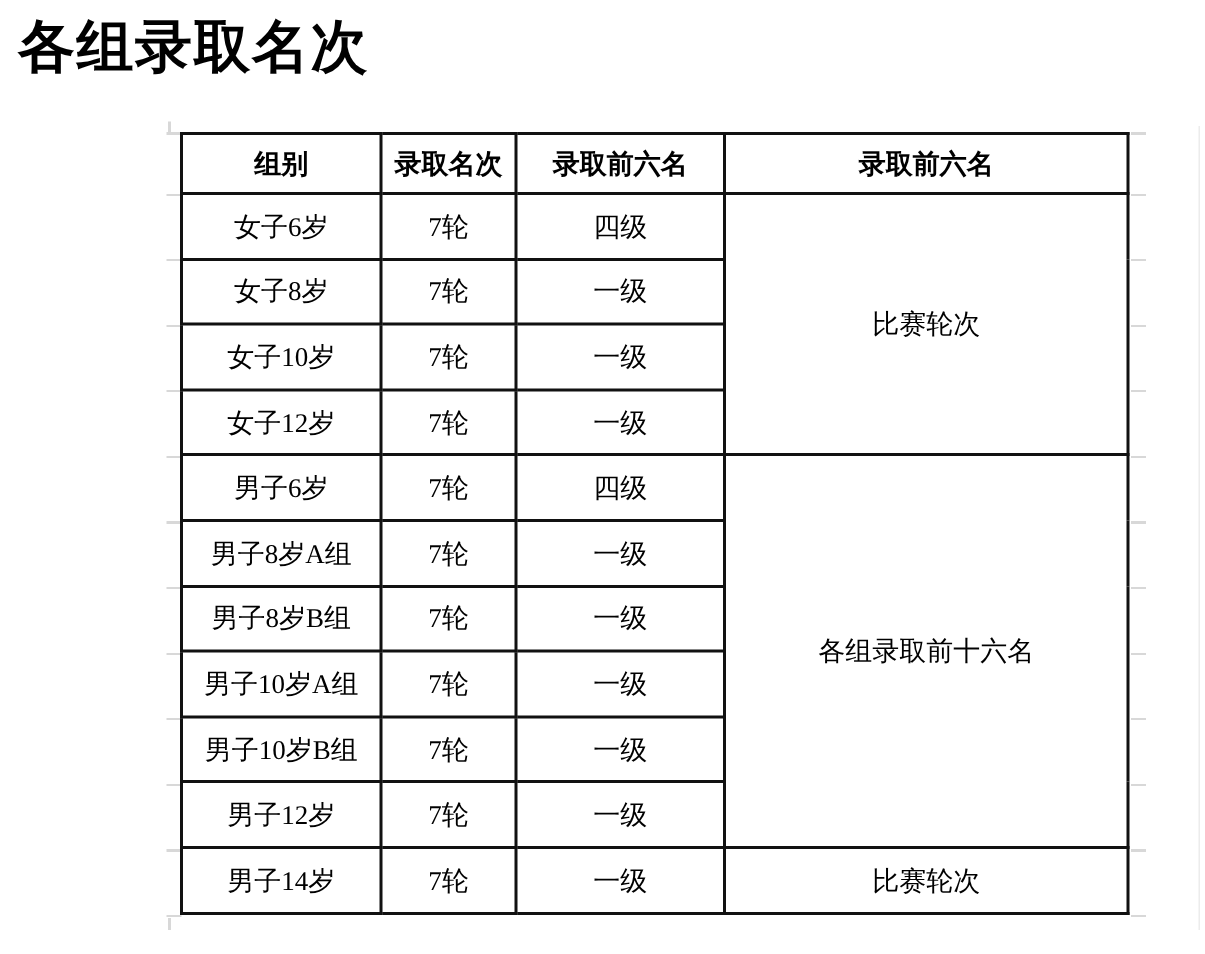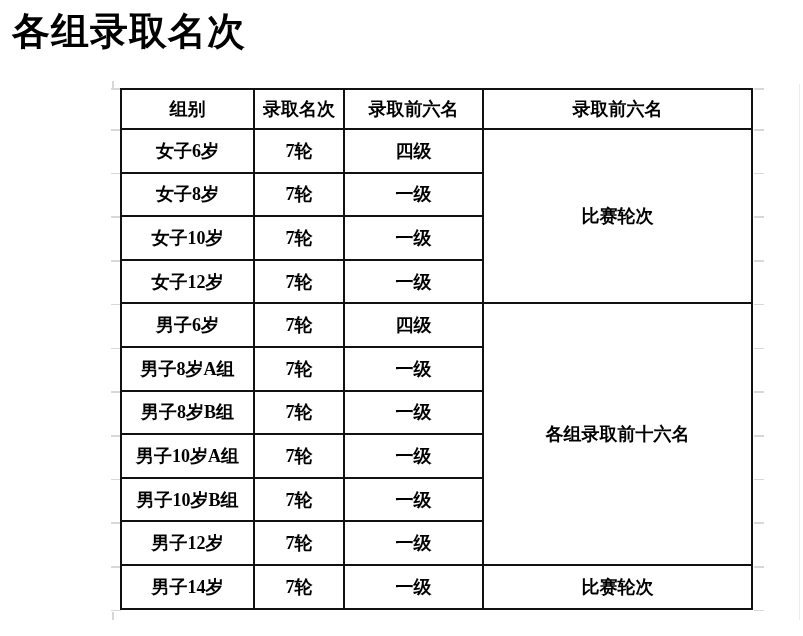--- a/index.html
+++ b/index.html
@@ -43,21 +43,21 @@
     font-size: 18px;
     padding: 0;
     overflow: hidden;
     white-space: nowrap;
   }
   table.ranking th {
     font-weight: bold;
     height: 38px;
   }
   table.ranking td {
-    font-weight: bold;
+    font-weight: normal;
     height: 41.6px;
   }
   
   .stub-col {
     position: absolute;
     top: 129px;
     width: 10px;
     height: 484px;
     background: repeating-linear-gradient(
       to bottom,

